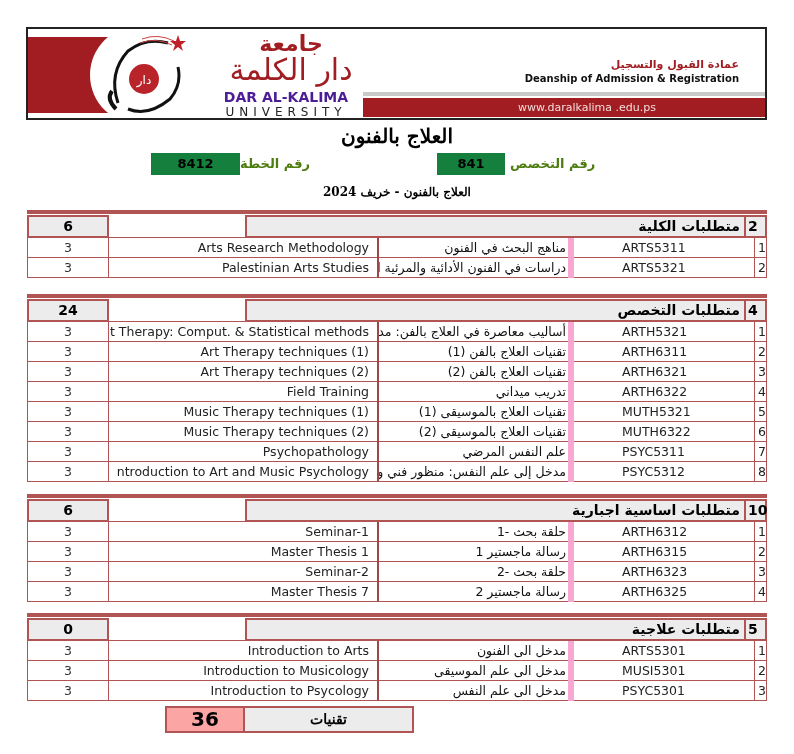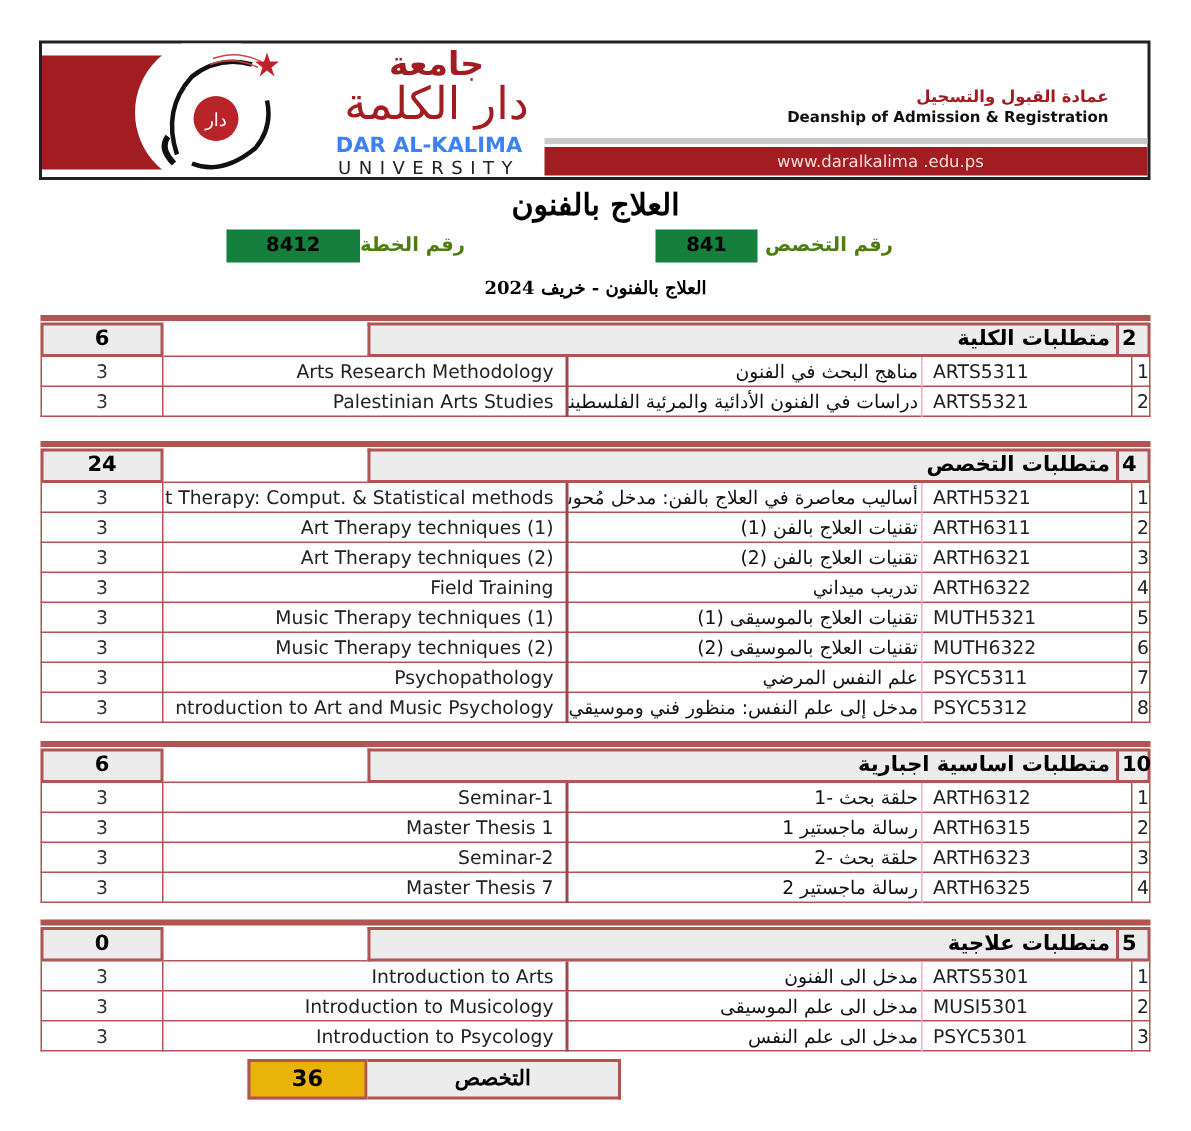--- a/index.html
+++ b/index.html
@@ -11,21 +11,21 @@
             border: 2px solid #222; background: #fff; overflow: hidden; }
   .banner .red-left { position: absolute; left: 0; top: 8px; width: 80px; height: 76px; background: #a11d22; }
   .banner .logo-circle { position: absolute; left: 62px; top: -4px; width: 102px; height: 100px;
             border-radius: 50%; background: #fff; }
   .banner .logo-mark { position: absolute; left: 70px; top: 4px; width: 90px; height: 84px; }
   .banner .ar-name1 { position: absolute; left: 223px; top: 2px; width: 80px; text-align: center;
             color: #a11d22; font-weight: bold; font-size: 22px; line-height: 26px; direction: rtl; }
   .banner .ar-name2 { position: absolute; left: 188px; top: 22px; width: 150px; text-align: center;
             color: #a11d22; font-weight: normal; font-size: 30px; line-height: 38px; direction: rtl; }
   .banner .en-name { position: absolute; left: 188px; top: 60px; width: 140px; text-align: center;
-            font-weight: bold; font-size: 14px; line-height: 16px; color: #3b82f6; }
+            font-weight: bold; font-size: 14px; line-height: 16px; color: #4c1d95; }
   .banner .en-sub { position: absolute; left: 188px; top: 76px; width: 140px; text-align: center;
             font-size: 12px; letter-spacing: 5px; line-height: 14px; color: #222; }
   .banner .gray-bar { position: absolute; left: 335px; top: 63px; width: 404px; height: 4px; background: #c9c9c9; }
   .banner .red-bar { position: absolute; left: 335px; top: 69px; width: 404px; height: 19px; background: #a11d22; }
   .banner .url { position: absolute; left: 490px; top: 69px; width: 200px; line-height: 19px;
             font-size: 11px; color: #f4dcdc; }
   .banner .deanship-ar { position: absolute; right: 26px; top: 29px; color: #a11d22; font-size: 11px;
             font-weight: bold; direction: rtl; line-height: 14px; }
   .banner .deanship-en { position: absolute; right: 26px; top: 43px; font-size: 10px; font-weight: bold;
             line-height: 13px; color: #111; }
@@ -50,28 +50,28 @@
                border: 2px solid #b05454; border-right: none; direction: rtl; font-weight: bold; font-size: 14px;
                line-height: 19px; padding-right: 4px; }
   .sec-num { position: absolute; left: 717px; top: 0; width: 23px; height: 23px; background: #ececec;
              border: 2px solid #b05454; font-weight: bold; font-size: 14px; line-height: 19px; text-align: left; padding-left: 2px; }
 
   .rows { position: absolute; left: 0; top: 28px; width: 740px; }
   .row { position: relative; height: 20px; width: 740px; border-bottom: 1px solid #b05454; }
   .row > div { position: absolute; top: 0; height: 20px; line-height: 19px; font-size: 12.5px; white-space: nowrap; overflow: hidden; }
   .c-cr { left: 0; width: 82px; text-align: center; border-left: 1px solid #b05454; border-right: 1px solid #b05454; color: #333; }
   .c-en { left: 82px; width: 270px; text-align: right; padding-right: 8px; border-right: 2px solid #9c4848; color: #222; }
-  .c-ar { left: 352px; width: 236px; direction: rtl; text-align: right; padding-right: 2px; border-right: 1px solid #f9a8d4; color: #111; }
+  .c-ar { left: 352px; width: 195px; direction: rtl; text-align: right; padding-right: 2px; border-right: 6px solid #f9a8d4; color: #111; }
   .c-code { left: 595px; width: 133px; text-align: left; padding-right: 2px; border-right: 1px solid #b05454; color: #222; }
   .c-idx { left: 728px; width: 12px; text-align: right; border-right: 1px solid #b05454; color: #222; }
 
   
   .total-box { position: absolute; left: 165px; top: 706px; width: 249px; height: 27px; }
-  .total-val { position: absolute; left: 0; top: 0; width: 80px; height: 27px; background: #eab308;
-               border: 2px solid #b05454; font-weight: bold; font-size: 15px; text-align: center; line-height: 23px; }
+  .total-val { position: absolute; left: 0; top: 0; width: 80px; height: 27px; background: #fca5a5;
+               border: 2px solid #b05454; font-weight: bold; font-size: 20px; text-align: center; line-height: 23px; }
   .total-lbl { position: absolute; left: 80px; top: 0; width: 169px; height: 27px; background: #ececec;
                border: 2px solid #b05454; border-left: none; font-weight: bold; font-size: 14px; text-align: center;
                line-height: 23px; direction: rtl; font-family: "DejaVu Serif", serif; }
 </style>
 </head>
 <body>
 
 <div class="banner">
   <div class="red-left"></div>
   <div class="logo-circle"></div>
@@ -264,14 +264,14 @@
           <div class="c-ar">مدخل الى علم النفس</div>
           <div class="c-code">PSYC5301</div>
           <div class="c-idx">3</div>
         </div>
       </div>
     </div>
   </div>
 
 <div class="total-box">
   <div class="total-val">36</div>
-  <div class="total-lbl">التخصص</div>
+  <div class="total-lbl">تقنيات</div>
 </div>
 
 </body></html>

